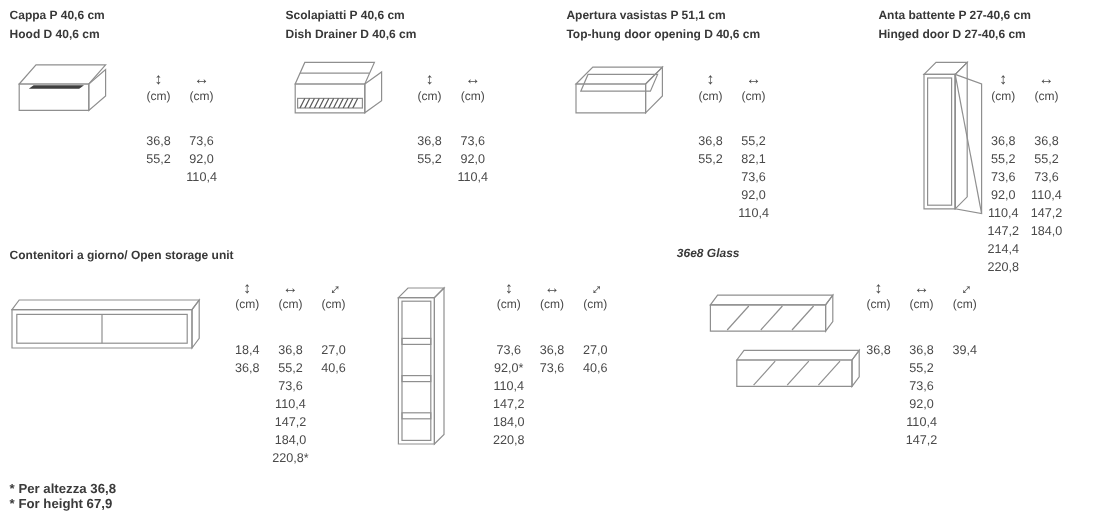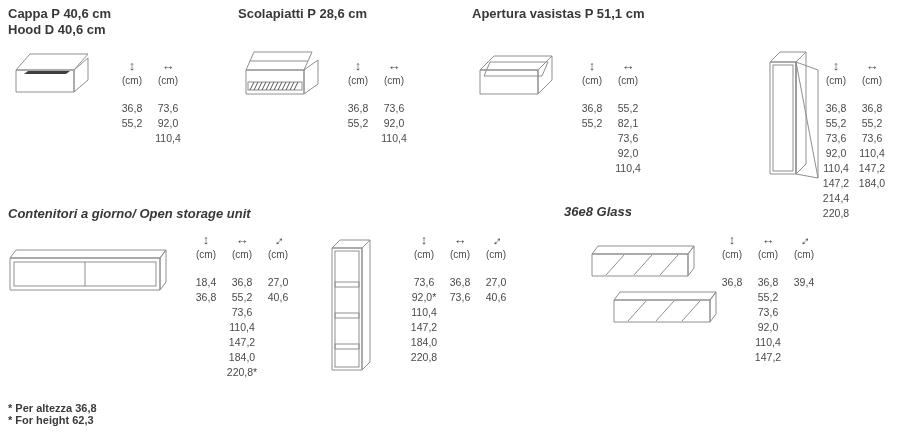--- a/index.html
+++ b/index.html
@@ -1,50 +1,56 @@
 <!DOCTYPE html>
 <html><head>
 <meta charset="utf-8">
 <style>
   * { margin:0; padding:0; box-sizing:border-box; }
   html,body { background:#ffffff; }
   body { font-family:"Liberation Sans", sans-serif; }
   .page { position:relative; width:922px; height:434px; background:#ffffff; color:#3a3a3a; overflow:hidden; }
 
-  .sec-title { position:absolute; font-size:13px; font-weight:bold; line-height:16px; color:#383838; white-space:nowrap; }
+  .sec-title { position:absolute; font-size:10px; font-weight:bold; line-height:16px; color:#383838; white-space:nowrap; }
 
   .dimtable { position:absolute; display:flex; }
   .dimcol { width:36px; text-align:center; }
   .dimcol .icon { display:block; height:16px; line-height:16px; font-size:13px; color:#4a4a4a; }
   .dimcol .icon.diag { transform:rotate(-45deg); }
   .dimcol .unit { height:14px; line-height:14px; font-size:10px; color:#4a4a4a; }
-  .dimcol .vals { margin-top:13px; font-size:10.5px; line-height:15px; color:#4a4a4a; }
+  .dimcol .vals { margin-top:23px; font-size:10.5px; line-height:15px; color:#4a4a4a; }
   .dimcol .vals .val { height:15px; }
 
   .footnote { position:absolute; font-size:11px; font-weight:bold; line-height:12px; color:#3a3a3a; white-space:nowrap; }
 
   .draw { position:absolute; }
   .draw polygon, .draw rect, .draw line { fill:none; stroke:#8f8f8f; stroke-width:1; }
   .draw .dark { fill:#3f3f3f; stroke:none; }
   .draw .darkline { stroke:#555555; }
 </style>
 </head>
 <body>
 
 <div class="page">
 
   <div class="sec-title" style="left:8px; top:6px;">
     <div>Cappa P 40,6 cm</div>
     <div>Hood D 40,6 cm</div>
   </div>
   <div class="sec-title" style="left:238px; top:6px;">
-    <div>Scolapiatti P 28,6 cm</div>
+    <div>Scolapiatti P 40,6 cm</div>
+    <div>Dish Drainer D 40,6 cm</div>
   </div>
   <div class="sec-title" style="left:472px; top:6px;">
     <div>Apertura vasistas P 51,1 cm</div>
+    <div>Top-hung door opening D 40,6 cm</div>
+  </div>
+  <div class="sec-title" style="left:732px; top:6px;">
+    <div>Anta battente P 27-40,6 cm</div>
+    <div>Hinged door D 27-40,6 cm</div>
   </div>
 
   <svg class="draw" style="left:8px; top:50px;" width="100" height="58" viewBox="0 0 100 58">
     <polygon points="22,4 80,4 66,20 8,20"></polygon>
     <polygon points="8,20 66,20 66,42 8,42"></polygon>
     <polygon points="66,20 80,8 80,30 66,42"></polygon>
     <polygon class="dark" points="16,24 58,24 62,21 20,21"></polygon>
   </svg>
 
   <svg class="draw" style="left:238px; top:50px;" width="100" height="58" viewBox="0 0 100 58">
@@ -167,21 +173,21 @@
           <div class="val">36,8</div>
           <div class="val">55,2</div>
           <div class="val">73,6</div>
           <div class="val">110,4</div>
           <div class="val">147,2</div>
           <div class="val">184,0</div>
         </div>
     </div>
   </div>
 
-  <div class="sec-title" style="left:8px; top:206px;font-style:italic;">
+  <div class="sec-title" style="left:8px; top:206px;">
     <div>Contenitori a giorno/ Open storage unit</div>
   </div>
   <div class="sec-title" style="left:564px; top:204px;font-style:italic;">
     <div>36e8 Glass</div>
   </div>
 
   <svg class="draw" style="left:6px; top:244px;" width="168" height="52" viewBox="0 0 168 52">
     <polygon points="4,14 10,6 160,6 154,14"></polygon>
     <polygon points="4,14 154,14 154,46 4,46"></polygon>
     <polygon points="154,14 160,6 160,38 154,46"></polygon>
@@ -305,16 +311,16 @@
       <span class="icon diag">↔</span>
       <div class="unit">(cm)</div>
       <div class="vals">
           <div class="val">39,4</div>
         </div>
     </div>
   </div>
 
   <div class="footnote" style="left:8px; top:402px;">
     <div>* Per altezza 36,8</div>
-    <div>* For height 62,3</div>
+    <div>* For height 67,9</div>
   </div>
 
 </div>
 
 </body></html>

